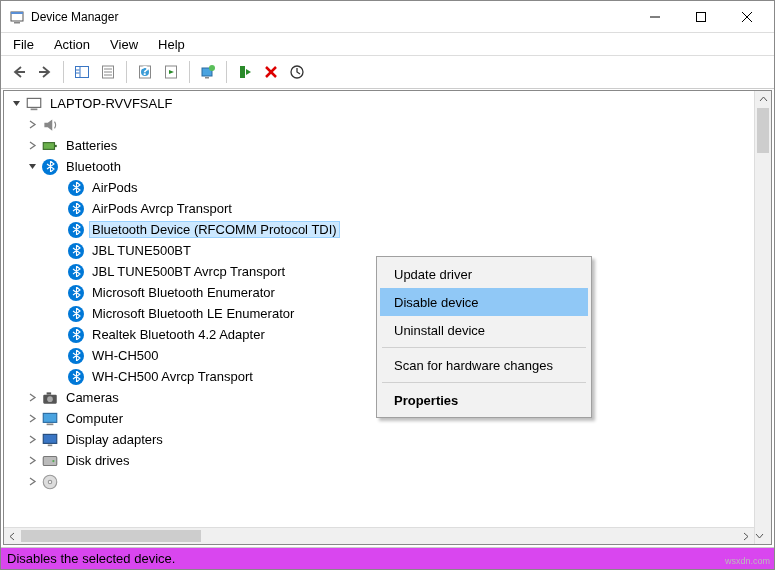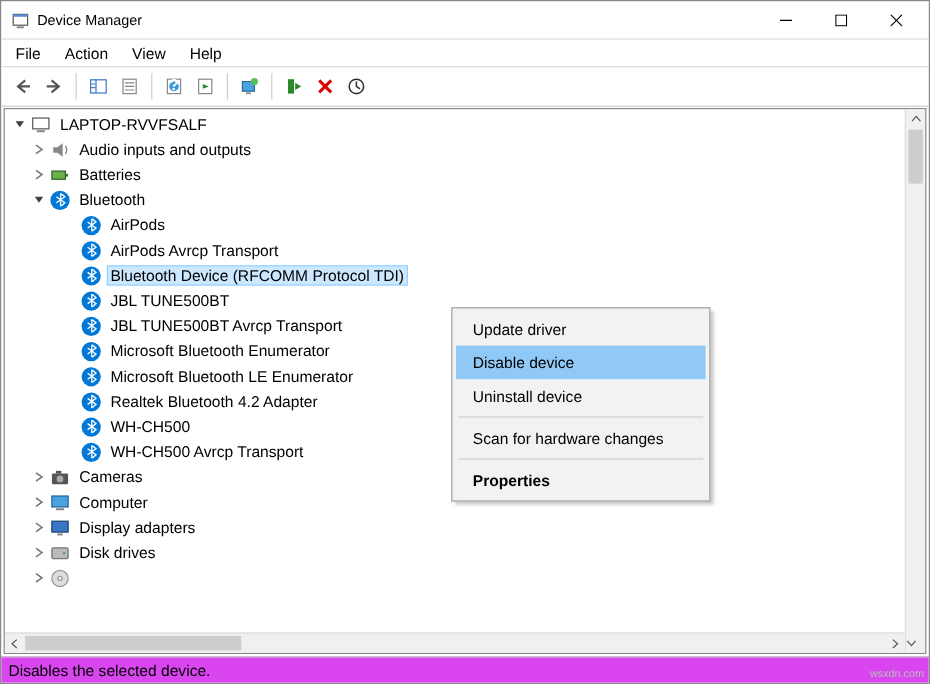--- a/index.html
+++ b/index.html
@@ -180,21 +180,20 @@
           <svg viewBox="0 0 9 9">
             <path d="M2 1 L7 4.5 L2 8" fill="none" stroke="#777" stroke-width="1.3"></path>
           </svg>
         </span>
       <span class="icon">
           <svg viewBox="0 0 16 16">
             <path d="M3 6 H6 L10 3 V13 L6 10 H3 Z" fill="#888"></path>
             <path d="M12 5 Q14 8 12 11" fill="none" stroke="#888"></path>
           </svg>
         </span>
-      <span class="label">Audio inputs and outputs</span>
     </div>
 
     <div class="node indent-1">
       <span class="arrow">
           <svg viewBox="0 0 9 9">
             <path d="M2 1 L7 4.5 L2 8" fill="none" stroke="#777" stroke-width="1.3"></path>
           </svg>
         </span>
       <span class="icon">
           <svg viewBox="0 0 16 16">

